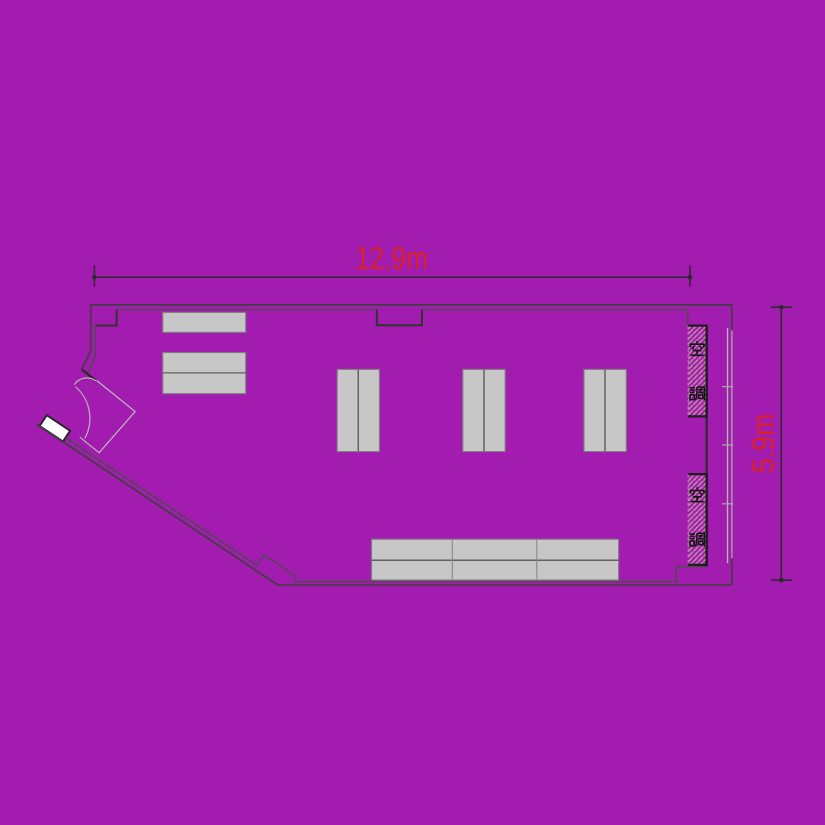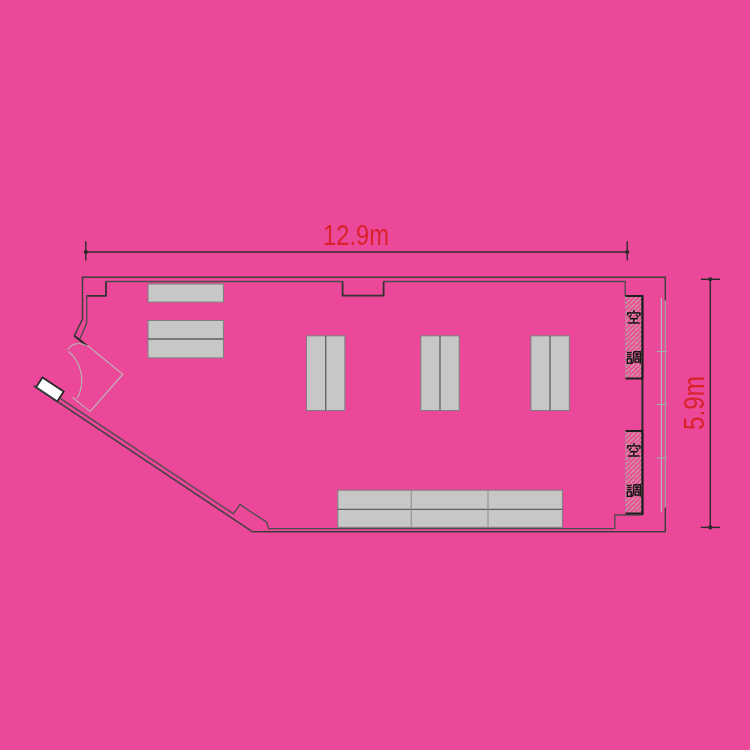--- a/index.html
+++ b/index.html
@@ -1,16 +1,16 @@
 <!DOCTYPE html>
 <html><head>
 <meta charset="utf-8">
 <style>
   html,body{margin:0;padding:0;background:#ffffff;}
-  .wrap{width:750px;height:750px;position:relative;background:#ec4899;}
+  .wrap{width:750px;height:750px;position:relative;background:#a21caf;}
   svg{position:absolute;left:0;top:0;}
   text{font-family:"Liberation Sans",sans-serif;}
 </style>
 </head>
 <body>
 <div class="wrap">
 <svg width="750" height="750" viewBox="0 0 750 750">
 <defs>
 
   <pattern id="achatch" width="4.6" height="4.6" patternUnits="userSpaceOnUse">

